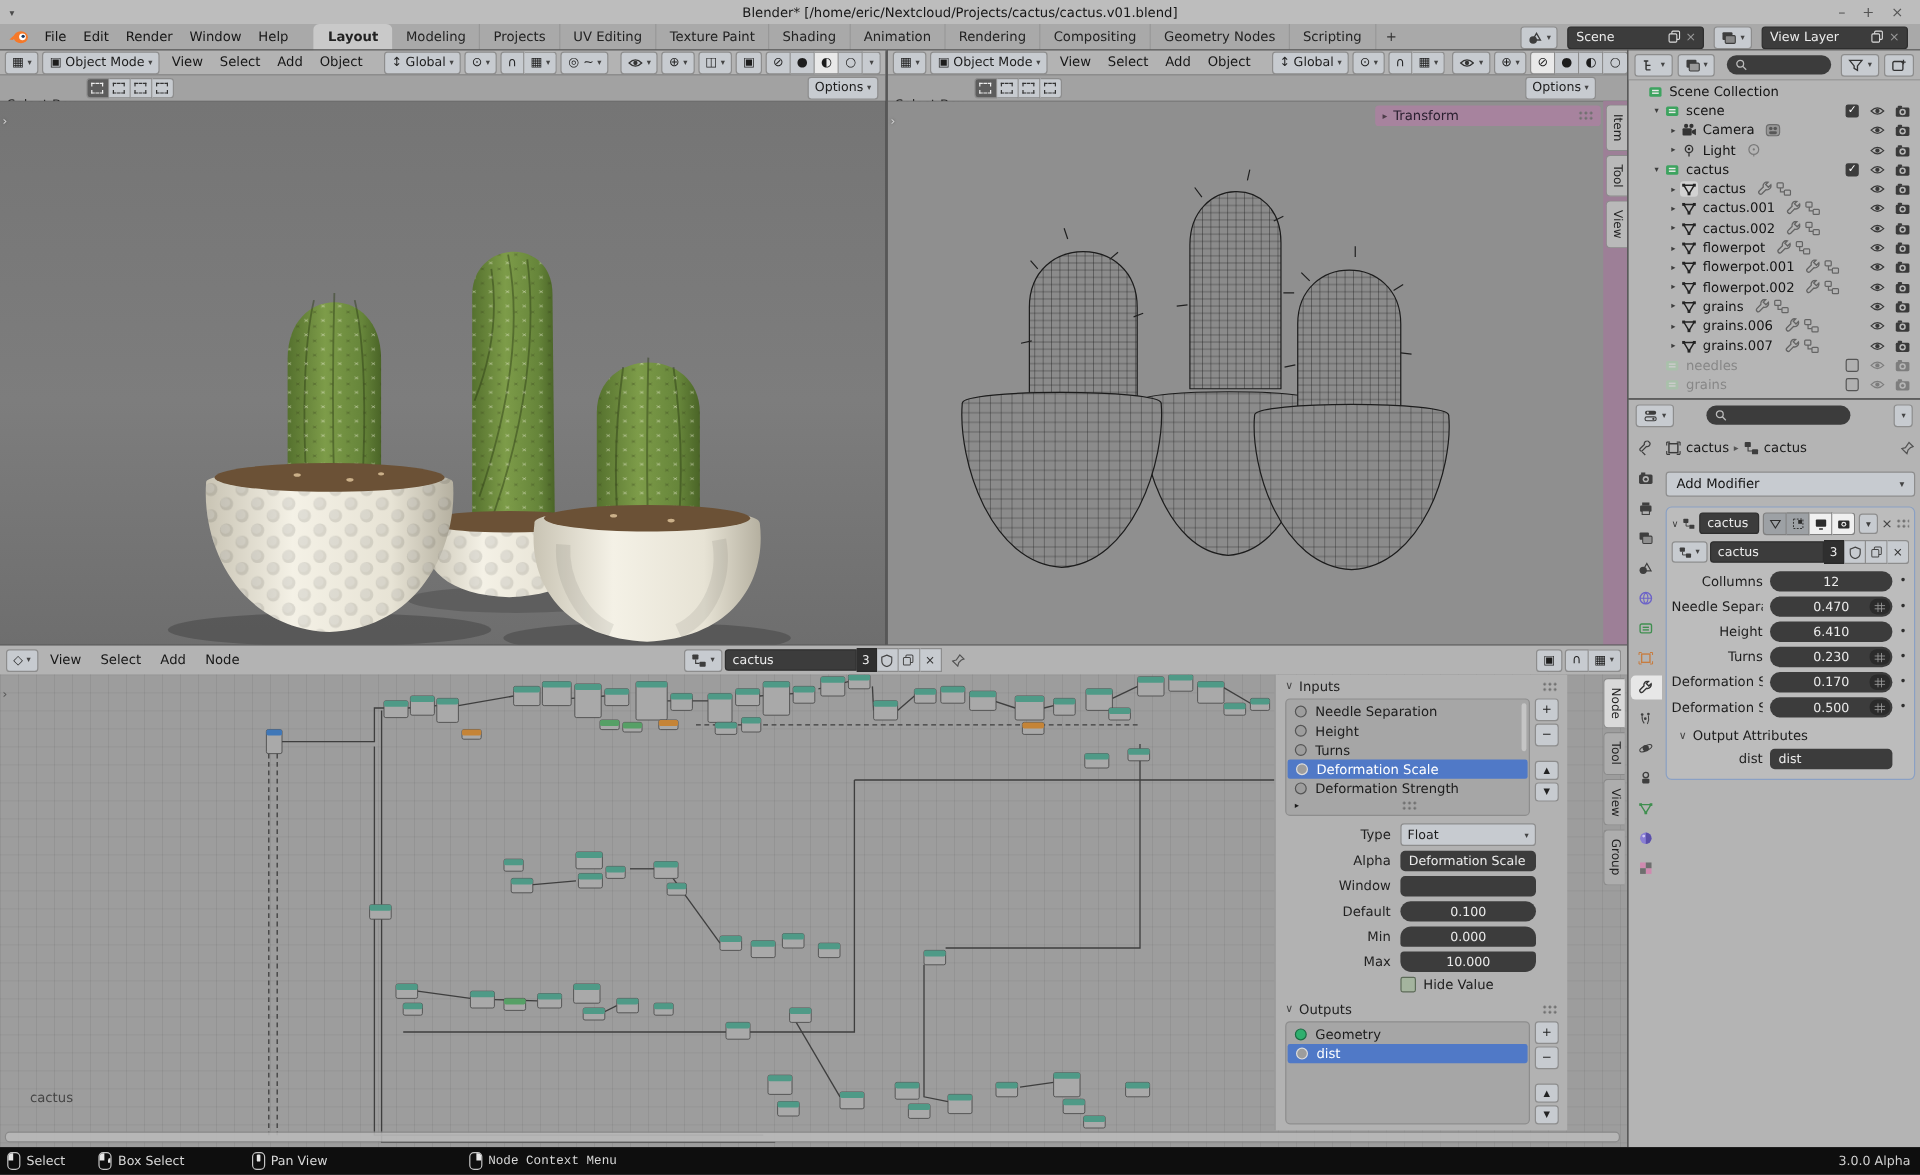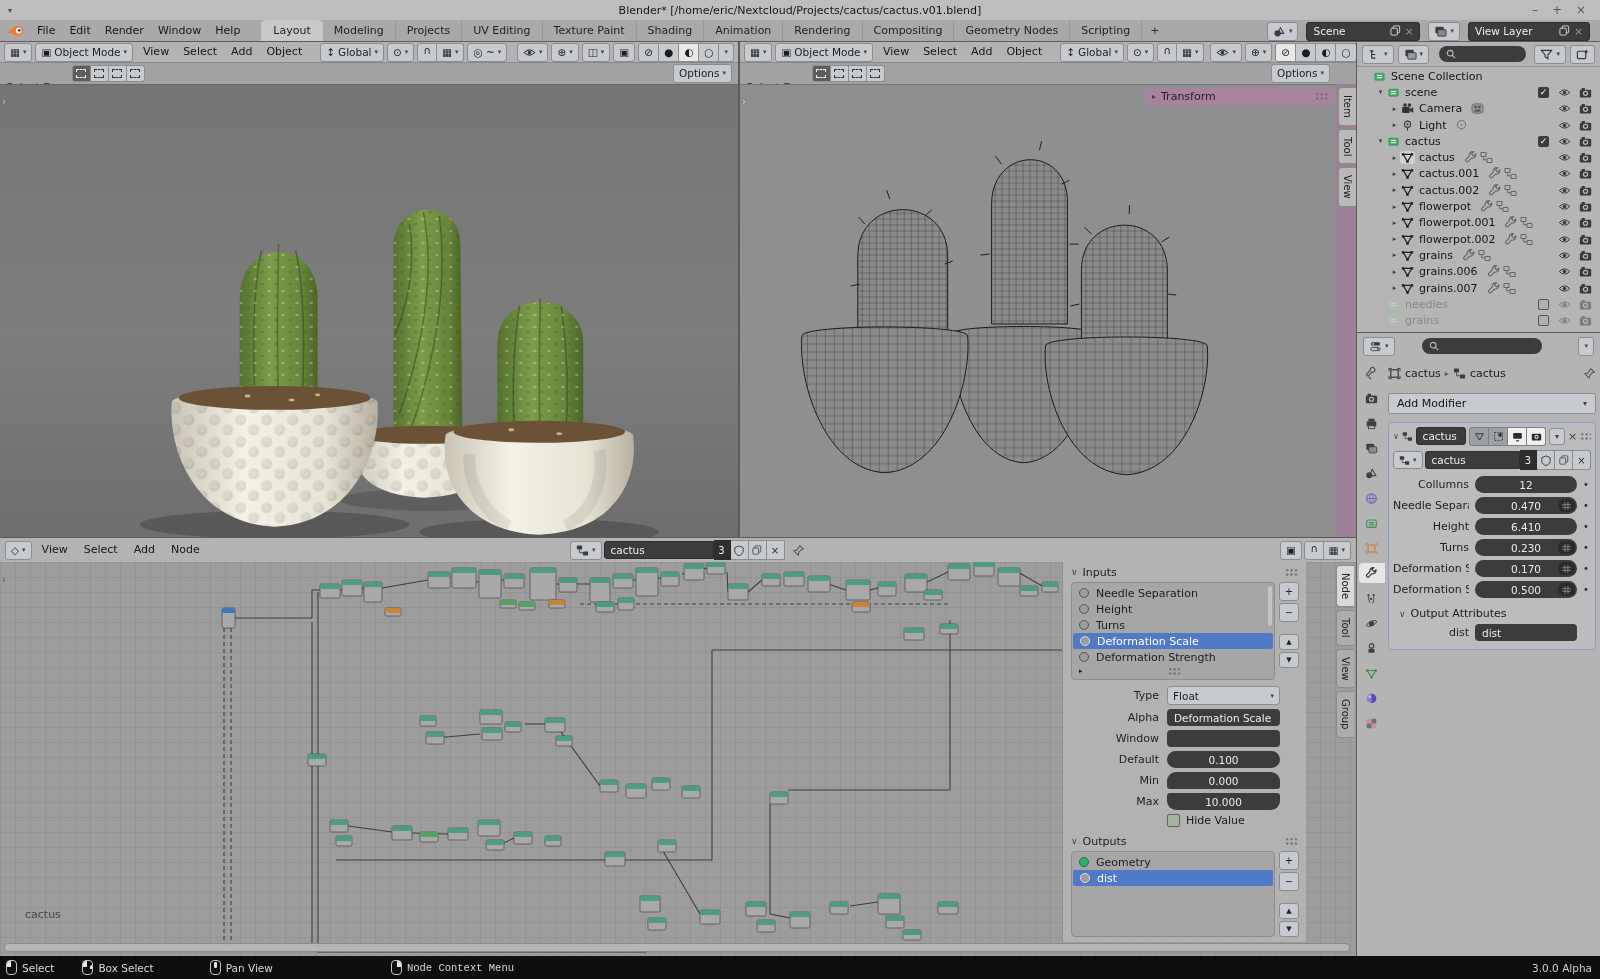--- a/index.html
+++ b/index.html
@@ -13,21 +13,21 @@
   #tb-menu-arrow{margin-left:8px;font-size:8px;color:#4a4a4a;z-index:2;}
   #win-controls{margin-left:auto;z-index:2;display:flex;gap:14px;margin-right:14px;color:#555;font-size:12px;}
   #win-controls span{cursor:default;}
   
   #topbar{left:0;top:20px;width:1600px;height:22px;background:#a9a9a9;display:flex;align-items:center;box-shadow:0 1px 0 #7e7e7e;}
   #blender-logo{width:20px;height:16px;margin:0 4px 0 6px;}
   .menu-item{padding:0 7px;line-height:22px;color:#161616;cursor:default;}
   #ws-tabs{display:flex;margin-left:14px;height:22px;}
   .ws-tab{padding:0 11px;line-height:22px;border-right:1px solid #989898;color:#222;}
   .ws-tab:first-child{border-left:1px solid #989898;}
-  .ws-tab.active{background:#c9c9c9;border-radius:5px 5px 0 0;border-color:transparent;}
+  .ws-tab.active{background:#c9c9c9;border-radius:5px 5px 0 0;border-color:transparent;font-weight:bold;}
   .ws-add{padding:0 8px;line-height:22px;color:#333;}
   #topbar-right{margin-left:auto;display:flex;align-items:center;gap:8px;margin-right:10px;}
   
   .pill{display:inline-flex;align-items:center;gap:3px;height:17px;padding:0 5px;background:#c7cbd0;
         border:1px solid #8d8d8d;border-radius:3px;color:#1d1d1d;font-size:10.5px;white-space:nowrap;}
   .pill .chev{font-size:7px;color:#444;}
   .pill.active{background:#e9e9e9;}
   .pillgroup{display:inline-flex;}
   .pillgroup .pill{border-radius:0;border-left-width:0;}
   .pillgroup .pill:first-child{border-radius:3px 0 0 3px;border-left-width:1px;}

